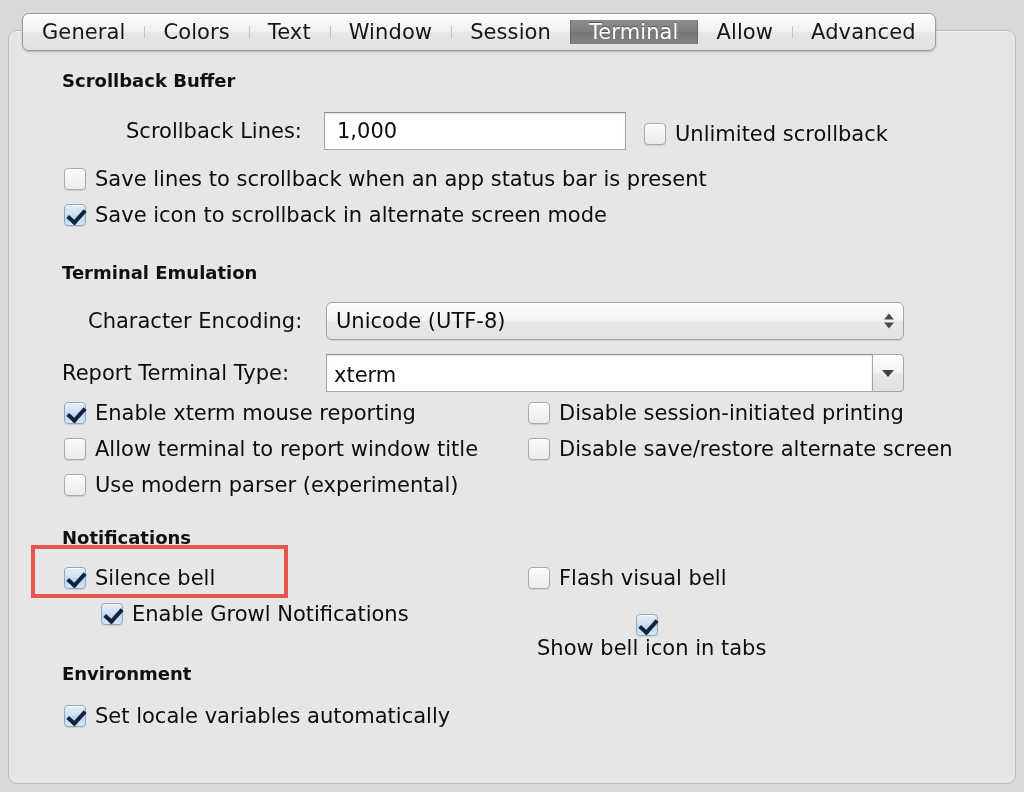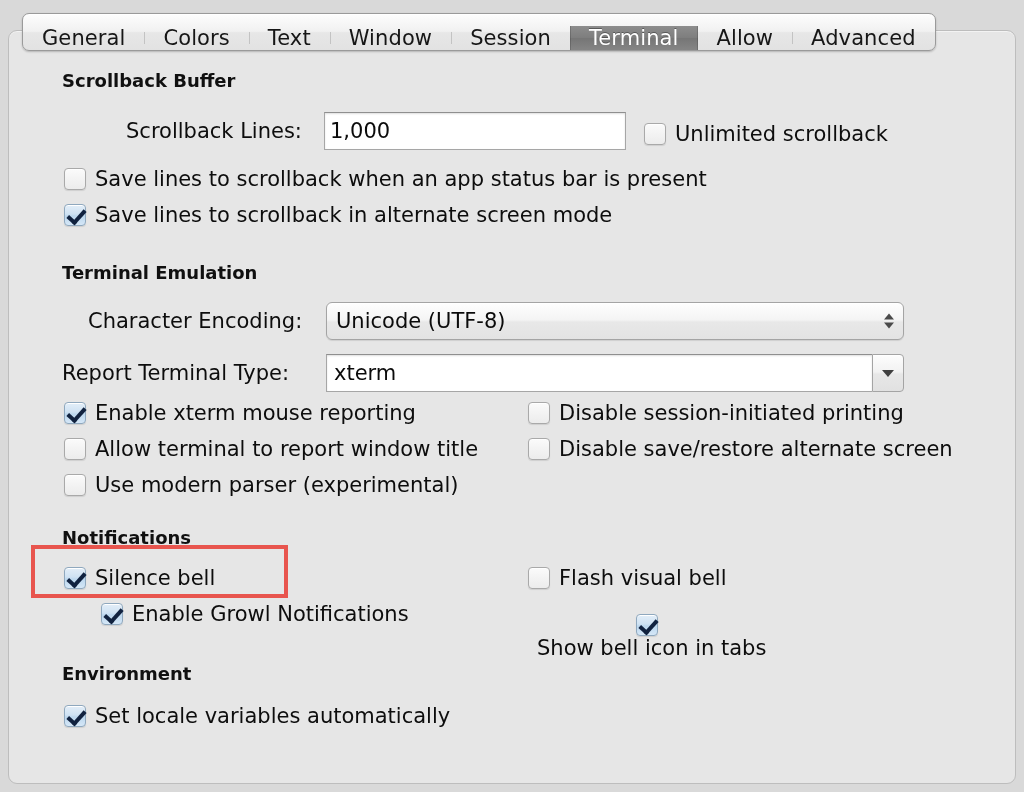--- a/index.html
+++ b/index.html
@@ -32,21 +32,21 @@
     box-shadow: inset 0 1px 0 #f3f3f3;
   }
 
   
   .tabbar {
     position: absolute;
     left: 22px;
     top: 13px;
     height: 38px;
     display: flex;
-    align-items: flex-end;
+    align-items: center;
     background: linear-gradient(to bottom, #fdfdfd 0%, #f1f1f1 48%, #e7e7e7 52%, #e2e2e2 100%);
     border: 1px solid #9a9a9a;
     border-radius: 7px;
     box-shadow: 0 1px 2px rgba(0,0,0,0.22), inset 0 1px 0 #ffffff;
     overflow: hidden;
     z-index: 5;
   }
   .tab {
     position: relative;
     display: flex;
@@ -99,21 +99,21 @@
 
   
   .textfield {
     position: absolute;
     background: #ffffff;
     border: 1px solid #a6a6a6;
     border-top-color: #8f8f8f;
     box-shadow: inset 0 1px 2px rgba(0,0,0,0.13);
     display: flex;
     align-items: center;
-    padding: 0 5px;
+    padding: 0 12px;
     font-size: 21px;
     color: #0b0b0b;
   }
 
   
   .popup {
     position: absolute;
     background: linear-gradient(to bottom, #fefefe 0%, #f4f4f4 47%, #e8e8e8 53%, #e3e3e3 100%);
     border: 1px solid #a4a4a4;
     border-radius: 6px;
@@ -149,22 +149,22 @@
     align-items: stretch;
   }
   .combo .combo-input {
     flex: 1;
     background: #ffffff;
     border: 1px solid #a6a6a6;
     border-top-color: #8f8f8f;
     border-right: none;
     box-shadow: inset 0 1px 2px rgba(0,0,0,0.13);
     display: flex;
-    align-items: center;
-    padding: 0 7px;
+    align-items: flex-start;
+    padding: 8px 7px;
     font-size: 21px;
     color: #0b0b0b;
   }
   .combo .combo-arrow {
     width: 32px;
     background: linear-gradient(to bottom, #fdfdfd 0%, #f2f2f2 47%, #e7e7e7 53%, #e1e1e1 100%);
     border: 1px solid #a4a4a4;
     border-radius: 0 4px 4px 0;
     display: flex;
     align-items: center;
@@ -257,21 +257,21 @@
       <span class="cblabel">Unlimited scrollback</span>
     </div>
 
     <div class="cbrow" style="left:56px; top:137px;">
       <span class="cbox"></span>
       <span class="cblabel">Save lines to scrollback when an app status bar is present</span>
     </div>
 
     <div class="cbrow" style="left:56px; top:173px;">
       <span class="cbox checked"></span>
-      <span class="cblabel">Save lines to scrollback in alternate screen mode</span>
+      <span class="cblabel">Save icon to scrollback in alternate screen mode</span>
     </div>
 
     <div class="section-title" style="left:54px; top:232px;">Terminal Emulation</div>
 
     <div class="field-label" style="left:80px; top:279px;">Character Encoding:</div>
 
     <div class="popup" style="left:318px; top:272px; width:578px; height:38px;">
       <span>Unicode (UTF-8)</span>
       <span class="steppers">
         <span class="tri-up"></span>

